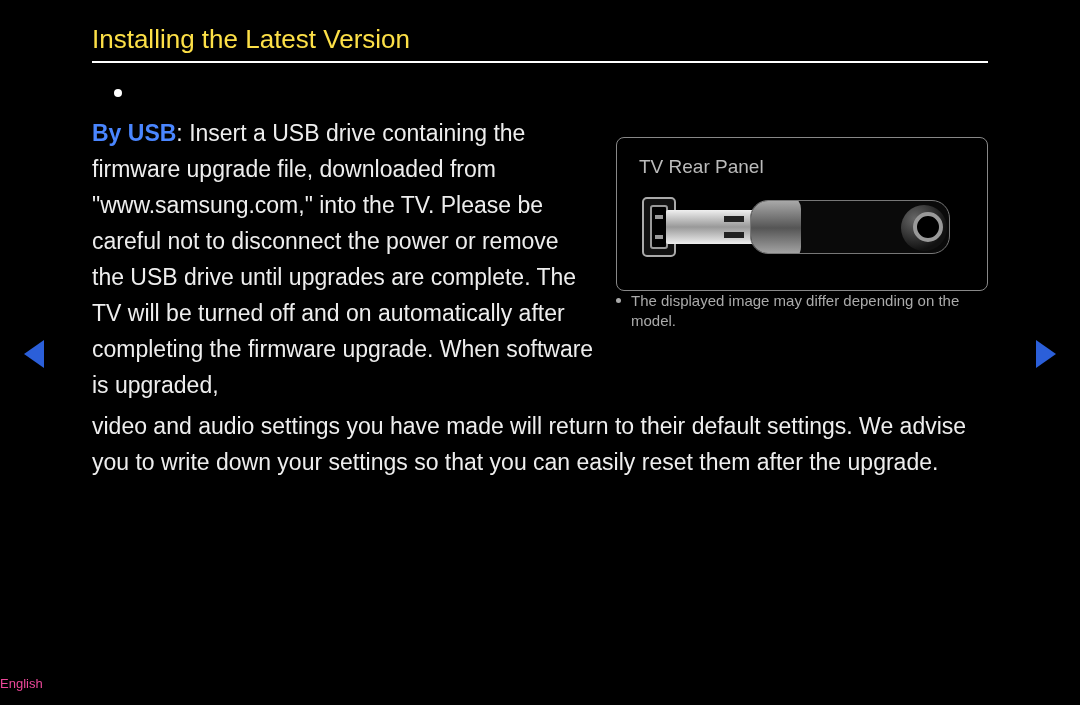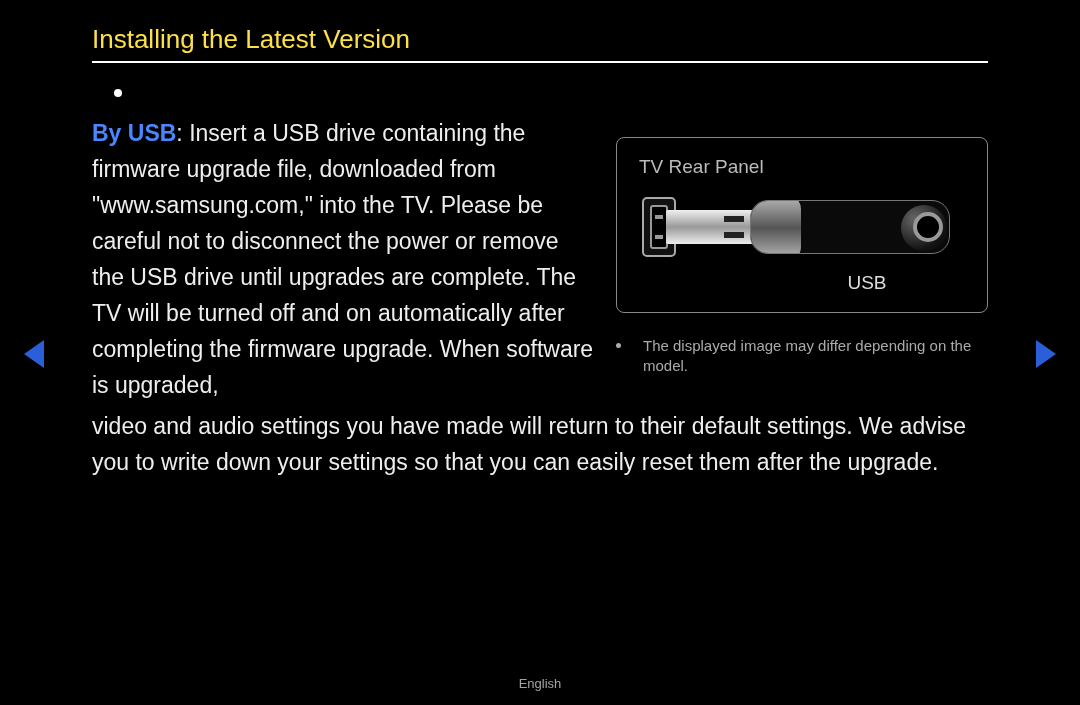--- a/index.html
+++ b/index.html
@@ -173,22 +173,22 @@
   }
   .usb-label {
     text-align: center;
     margin-top: 6px;
     font-size: 19px;
     color: #ddd;
     padding-left: 130px;
   }
   .note-row {
     display: flex;
-    gap: 22px;
-    margin-top: 23px;
+    gap: 10px;
+    margin-top: 0;
     align-items: flex-start;
   }
   .note-dot {
     width: 5px;
     height: 5px;
     border-radius: 50%;
     background: #aaa;
     margin-top: 7px;
     flex: 0 0 auto;
   }
@@ -221,23 +221,23 @@
     right: 24px;
     border-top: 14px solid transparent;
     border-bottom: 14px solid transparent;
     border-left: 20px solid #2b5fd9;
   }
   .footer {
     position: absolute;
     bottom: 14px;
     left: 0;
     width: 100%;
-    text-align: center;
+    text-align: left;
     font-size: 13px;
-    color: #a3a3a3;
+    color: #ec4899;
   }
 </style>
 </head>
 <body>
 
 <div class="page">
   <div class="heading">Installing the Latest Version</div>
 
   <div class="bullet-row">
     <div class="bullet-dot"></div>
@@ -251,21 +251,20 @@
             <div class="panel-title">TV Rear Panel</div>
             <div class="usb-assembly">
               <div class="port">
                 <div class="port-slot"></div>
               </div>
               <div class="usb-connector"></div>
               <div class="usb-body">
                 <div class="usb-ring"></div>
               </div>
             </div>
-            <div class="usb-label">USB</div>
           </div>
           <div class="note-row">
             <div class="note-dot"></div>
             <div class="note-text">The displayed image may differ depending on the model.</div>
           </div>
         </div>
       </div>
       <div class="continued">video and audio settings you have made will return to their default settings. We advise you to write down your settings so that you can easily reset them after the upgrade.</div>
     </div>
   </div>

